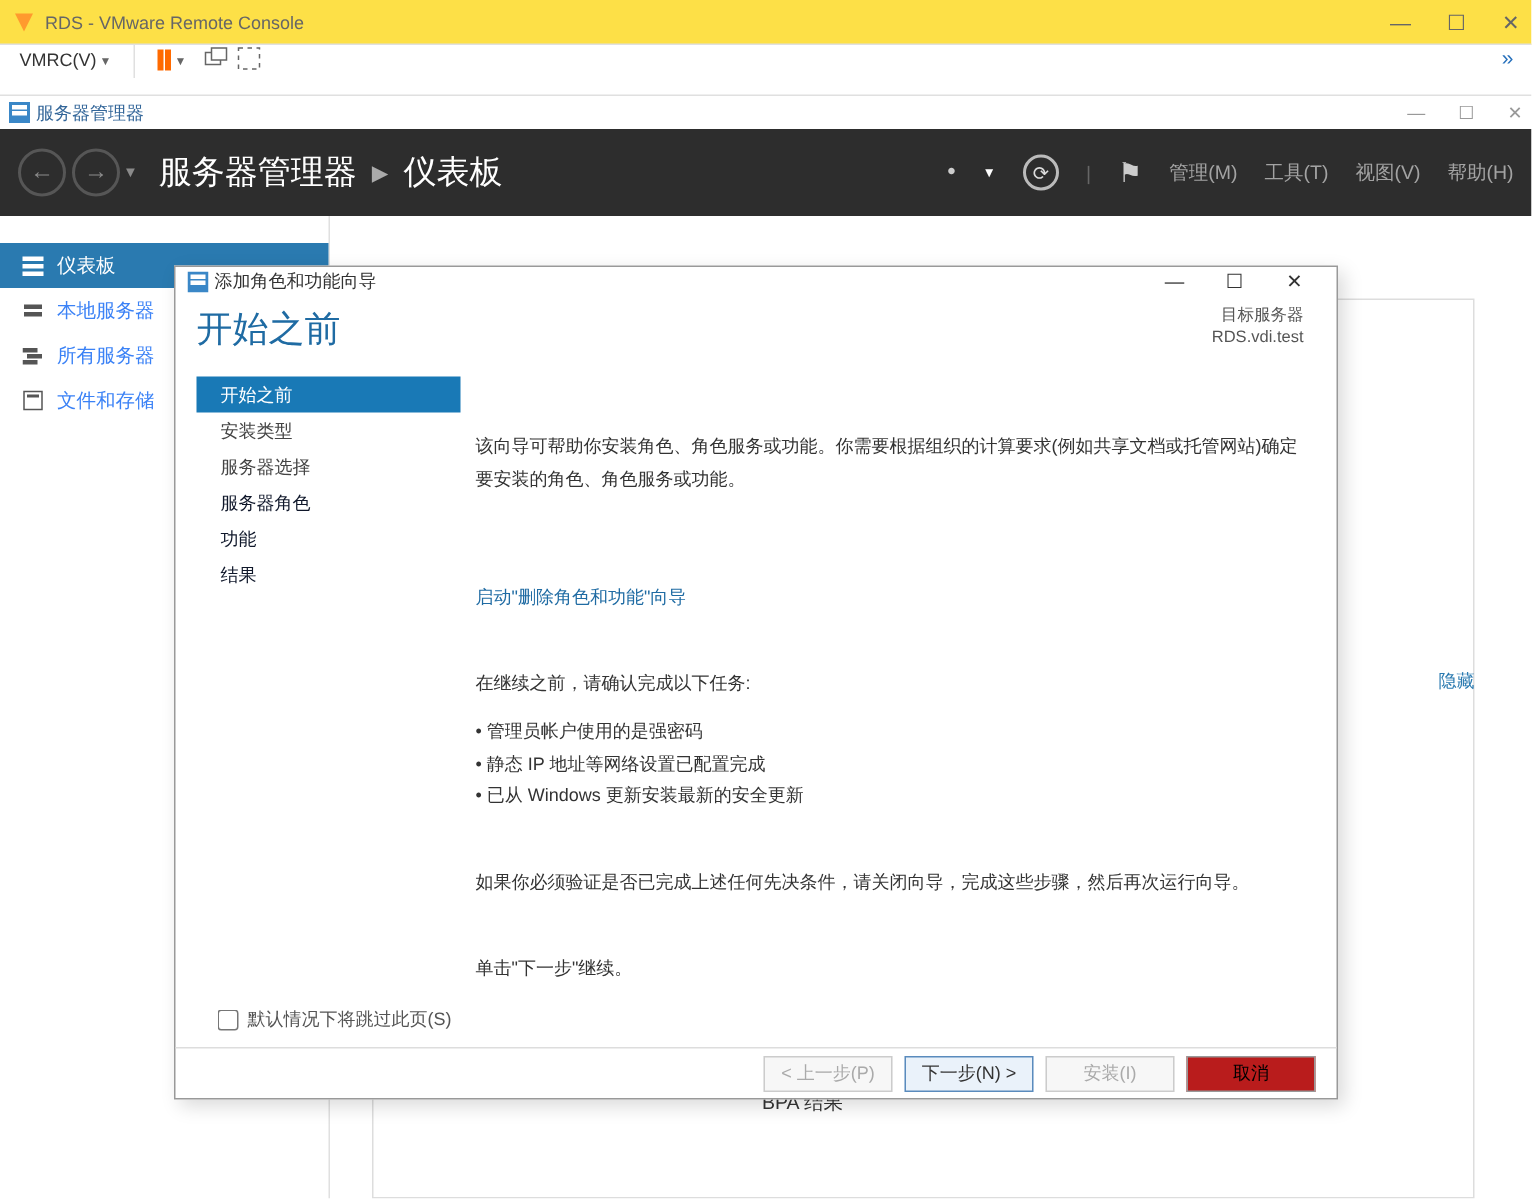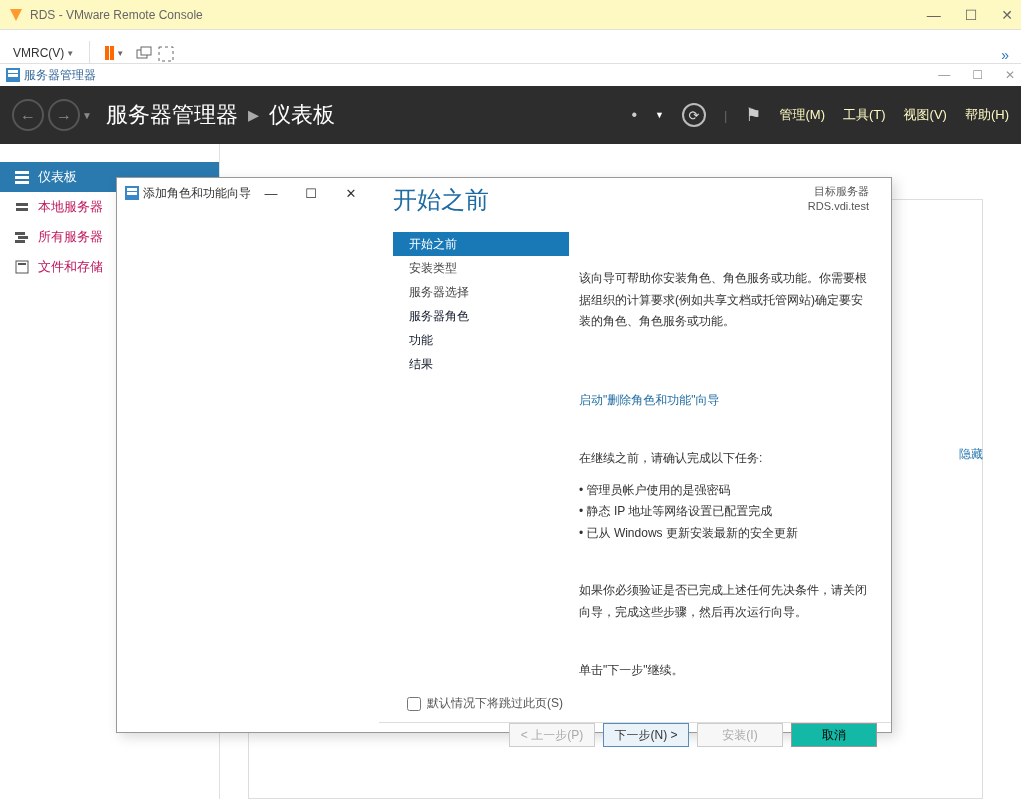--- a/index.html
+++ b/index.html
@@ -1,24 +1,24 @@
 <!DOCTYPE html>
 <html><head>
 <meta charset="utf-8">
 <style>
 * { box-sizing: border-box; margin: 0; padding: 0; }
 body { font-family: "Microsoft YaHei", "Segoe UI", sans-serif; font-size: 12px; background: #fff; width: 1021px; height: 799px; overflow: hidden; position: relative; color: #333; }
 
 
-.vmware-titlebar { height: 30px; background: #fef9c3; border-bottom: 1px solid #e0e0e0; display: flex; align-items: center; padding: 0 8px; }
+.vmware-titlebar { height: 30px; background: #fde047; border-bottom: 1px solid #e0e0e0; display: flex; align-items: center; padding: 0 8px; }
 .vmware-titlebar .vmrc-icon { width: 16px; height: 16px; margin-right: 6px; }
 .vmware-title { font-size: 12px; color: #666; flex: 1; }
 .vmware-winbtns { display: flex; gap: 24px; color: #666; }
 .vmware-winbtns span { cursor: pointer; font-size: 14px; }
-.vmware-toolbar { height: 34px; display: flex; align-items: flex-end; padding: 0 6px; border-bottom: 1px solid #e0e0e0; gap: 4px; }
+.vmware-toolbar { height: 34px; display: flex; align-items: flex-start; padding: 0 6px; border-bottom: 1px solid #e0e0e0; gap: 4px; }
 .vmware-toolbar .dd { padding: 2px 6px; border: 1px solid transparent; display: flex; align-items: center; gap: 2px; cursor: pointer; }
 .vmware-toolbar .sep { width: 1px; height: 22px; background: #e0e0e0; margin: 0 4px; }
 .vmware-toolbar .pause-icon { color: #ff6a00; font-size: 14px; display: flex; align-items: center; gap: 1px;}
 .vmware-toolbar .pause-icon .bar { width:4px; height:14px; background:#ff6a00; display:inline-block;}
 .vmware-toolbar .dd-caret { font-size: 8px; color:#666; }
 .vmware-toolbar .tb-icon { width: 18px; height: 18px; display:flex; align-items:center; justify-content:center; color:#555; cursor:pointer; }
 .vmware-toolbar .fs-icon { margin-left:auto; color:#2871bc; font-size:14px; padding-right:6px; cursor:pointer;}
 
 
 .sm-chrome { height: 22px; display:flex; align-items:center; padding:0 6px; }
@@ -31,40 +31,40 @@
 .nav-circle { width:32px; height:32px; border:2px solid #565656; border-radius:50%; display:flex; align-items:center; justify-content:center; color:#8a8a8a; font-size:16px; margin-right:4px; cursor:pointer; }
 .dark-header .arrow-right-wrap { border:none; width:auto; margin-right:14px; display:flex; align-items:center;}
 .dark-header .ar-circle { width:32px; height:32px; border:2px solid #565656; border-radius:50%; display:flex; align-items:center; justify-content:center; color:#8a8a8a; font-size:16px;}
 .breadcrumb { font-size:22px; color:#fff; display:flex; align-items:center; gap:10px; }
 .breadcrumb .sep { color:#aaa; }
 .header-right { margin-left:auto; display:flex; align-items:center; gap:18px; font-size:13px; }
 .header-right .caret { font-size:9px; }
 .header-right .refresh-circle { width:24px; height:24px; border:2px solid #bbb; border-radius:50%; display:flex; align-items:center; justify-content:center; color:#ddd; cursor:pointer; font-size:13px;}
 .header-right .pipe { color:#666; }
 .header-right .flag { font-size:18px; color:#ccc; cursor:pointer; }
-.header-right .menu { cursor:pointer; color:#fef9c3; }
+.header-right .menu { cursor:pointer; color:#a3a3a3; }
 
 
 .body-area { display:flex; height: calc(799px - 30px - 34px - 22px - 58px); }
 .sidebar { width: 220px; border-right:1px solid #e0e0e0; padding-top:18px; }
-.sidebar-item { height:30px; display:flex; align-items:center; gap:8px; padding-left:14px; font-size:13px; color:#be185d; cursor:pointer; }
+.sidebar-item { height:30px; display:flex; align-items:center; gap:8px; padding-left:14px; font-size:13px; color:#3b82f6; cursor:pointer; }
 .sidebar-item .ic { width:16px; height:16px; display:flex; align-items:center; justify-content:center; }
 .sidebar-item.active2 { background:#2a7ab0; color:#fff; }
 .ic-dash { display:flex; flex-direction:column; gap:2px; }
 .ic-dash span { width:14px; height:3px; background:#0078d7; display:block; }
 .sidebar-item.active .ic-dash span, .sidebar-item.active2 .ic-dash span { background:#fff; }
 
 
 .main-content { flex:1; position:relative; }
 .hide-btn { position:absolute; right:38px; top:302px; color:#2a7ab0; font-size:12px; cursor:pointer; }
 .bpa-box { position:absolute; left:288px; top:582px; font-size:13px; color:#333; }
 .big-box { position:absolute; left:28px; top:55px; right:38px; bottom:0; border:1px solid #ddd; }
 
 
-.wizard { position:absolute; left:116px; top:177px; width:776px; height:556px; background:#fff; border:1px solid #999; box-shadow: 4px 4px 12px rgba(0,0,0,0.15); display:flex; flex-direction:row; }
+.wizard { position:absolute; left:116px; top:177px; width:776px; height:556px; background:#fff; border:1px solid #999; box-shadow: 4px 4px 12px rgba(0,0,0,0.15); display:flex; flex-direction:column; }
 .wizard-titlebar { height:30px; display:flex; align-items:center; padding:0 8px; }
 .wizard-titlebar .wiz-icon { width:14px; height:14px; margin-right:4px; }
 .wizard-titlebar .wiz-title { flex:1; font-size:12px; color:#333; }
 .wizard-titlebar .wb { width:40px; text-align:center; cursor:pointer; font-size:13px; color:#333; }
 
 .wizard-body { flex:1; display:flex; flex-direction:column; }
 .wizard-head { padding: 6px 22px 0 14px; display:flex; align-items:flex-start; }
 .wizard-heading { color:#1f6ba3; font-size:24px; font-weight:400; }
 .wizard-target { margin-left:auto; text-align:right; font-size:11px; color:#555; line-height:1.4; }
 .wizard-main { flex:1; display:flex; margin-top:16px; }
@@ -74,21 +74,21 @@
 .step.disabled { color:#0f172a; cursor:default; }
 .wizard-content { flex:1; padding: 0 18px 0 10px; font-size:12px; line-height:1.8; color:#333; }
 .wizard-content p { margin-bottom:10px;margin-top:36px; }
 .wizard-content .link { color:#1f6ba3; cursor:pointer; }
 .wizard-content ul { list-style:none; margin-bottom:10px; }
 .wizard-content ul li::before { content:"• "; }
 .wizard-skip { padding:4px 0 10px 28px; }
 .wizard-skip label { display:flex; align-items:center; gap:6px; font-size:12px; color:#555; }
 .wizard-skip input { width:14px; height:14px; }
 .wizard-buttons { height:34px; border-top:1px solid #ddd; display:flex; align-items:center; justify-content:flex-end; gap:8px; padding-right:14px; }
-.wizard-buttons button { min-width:86px; height:24px; border:1px solid #999; background:#14b8a6; font-size:12px; cursor:pointer; }
+.wizard-buttons button { min-width:86px; height:24px; border:1px solid #999; background:#b91c1c; font-size:12px; cursor:pointer; }
 .wizard-buttons button:disabled { color:#aaa; cursor:default; background:#f7f7f7; border-color:#ccc; }
 .wizard-buttons button.primary { border:1px solid #5a8bbd; background:#eaf2fa; color:#333; }
 
 svg { display:block; }
 </style>
 </head>
 <body>
 
 <div class="vmware-titlebar">
   <span class="vmrc-icon">

